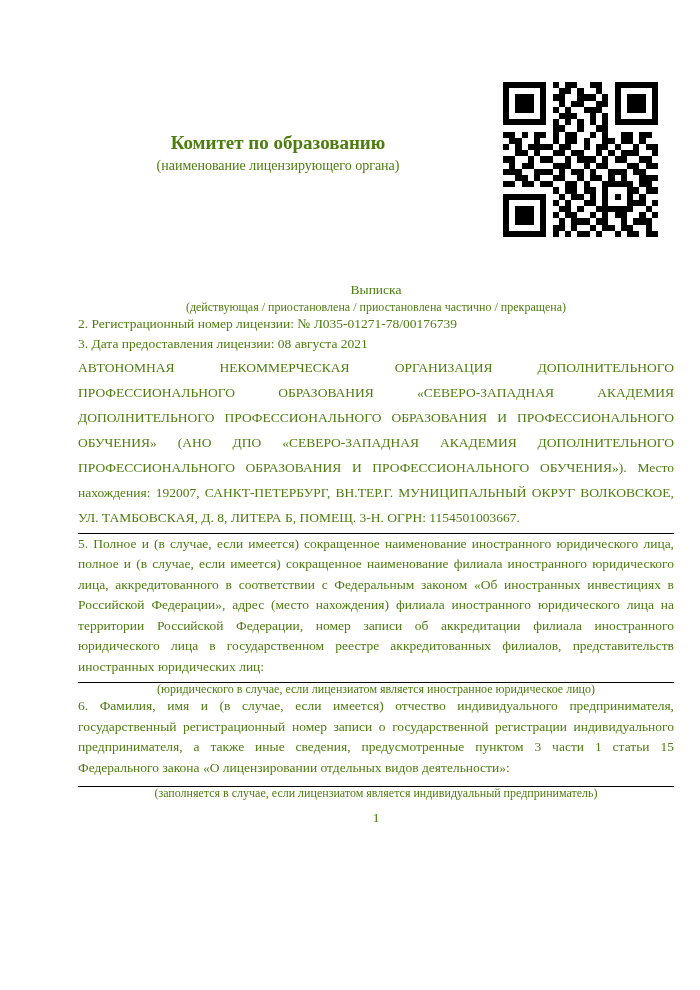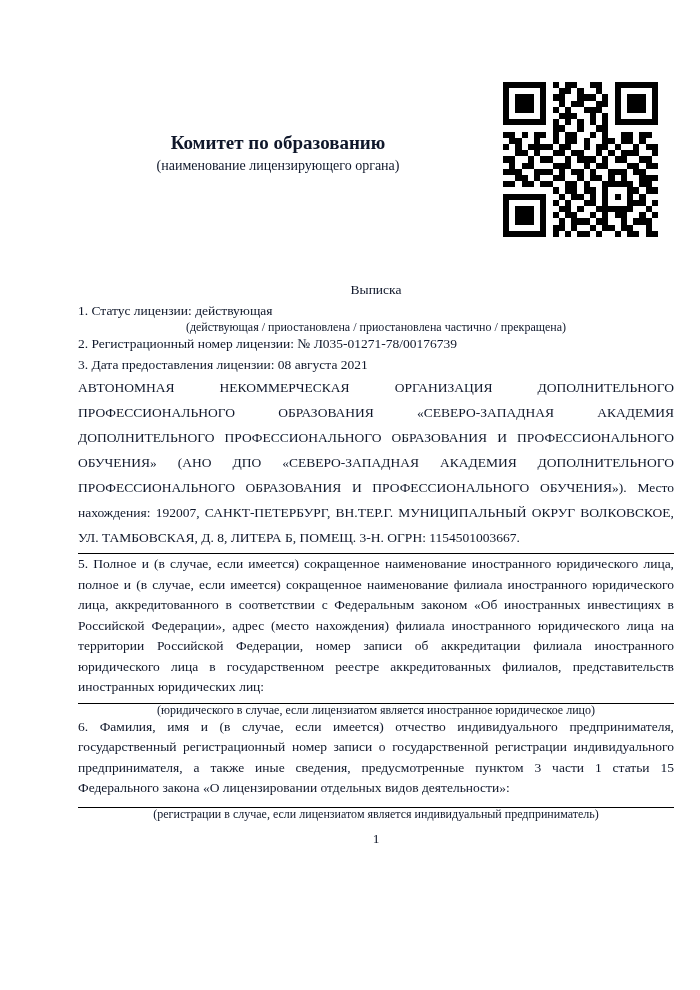--- a/index.html
+++ b/index.html
@@ -1,21 +1,21 @@
 <!DOCTYPE html>
 <html><head>
 <meta charset="utf-8">
 <style>
   html,body { margin:0; padding:0; background:#e8e8e8; }
   .page {
     position:relative;
     width:700px; height:990px;
     margin:0 auto;
     background:#ffffff;
-    color:#0f172a;
+    color:#4d7c0f;
     font-family:"Liberation Serif", serif;
     overflow:hidden;
   }
   .header-left {
     position:absolute; left:63px; top:131px; width:430px;
     text-align:center;
   }
   .organ-name { font-size:19px; font-weight:bold; line-height:23px; }
   .organ-caption { font-size:14px; line-height:13px; margin-top:5px; }
   .qr {
@@ -679,34 +679,33 @@
       <div class="qb"></div>
       <div class="qb"></div>
       <div></div>
       <div class="qb"></div>
       <div class="qb"></div>
     </div>
 
   <div class="body">
     <div class="center">Выписка</div>
 
-    <p class="item mt25">1. Статус лицензии: действующая</p>
     <div class="caption">(действующая / приостановлена / приостановлена частично / прекращена)</div>
 
     <p class="item mt17">2. Регистрационный номер лицензии: № Л035-01271-78/00176739</p>
 
     <p class="item mt12">3. Дата предоставления лицензии: 08 августа 2021</p>
 
     <p class="value">АВТОНОМНАЯ НЕКОММЕРЧЕСКАЯ ОРГАНИЗАЦИЯ ДОПОЛНИТЕЛЬНОГО ПРОФЕССИОНАЛЬНОГО ОБРАЗОВАНИЯ «СЕВЕРО-ЗАПАДНАЯ АКАДЕМИЯ ДОПОЛНИТЕЛЬНОГО ПРОФЕССИОНАЛЬНОГО ОБРАЗОВАНИЯ И ПРОФЕССИОНАЛЬНОГО ОБУЧЕНИЯ» (АНО ДПО «СЕВЕРО-ЗАПАДНАЯ АКАДЕМИЯ ДОПОЛНИТЕЛЬНОГО ПРОФЕССИОНАЛЬНОГО ОБРАЗОВАНИЯ И ПРОФЕССИОНАЛЬНОГО ОБУЧЕНИЯ»). Место нахождения: 192007, САНКТ-ПЕТЕРБУРГ, ВН.ТЕР.Г. МУНИЦИПАЛЬНЫЙ ОКРУГ ВОЛКОВСКОЕ, УЛ. ТАМБОВСКАЯ, Д. 8, ЛИТЕРА Б, ПОМЕЩ. 3-Н. ОГРН: 1154501003667.</p>
     <div class="rule mt3"></div>
 
     <p class="item mt13">5. Полное и (в случае, если имеется) сокращенное наименование иностранного юридического лица, полное и (в случае, если имеется) сокращенное наименование филиала иностранного юридического лица, аккредитованного в соответствии с Федеральным законом «Об иностранных инвестициях в Российской Федерации», адрес (место нахождения) филиала иностранного юридического лица на территории Российской Федерации, номер записи об аккредитации филиала иностранного юридического лица в государственном реестре аккредитованных филиалов, представительств иностранных юридических лиц:</p>
     <div class="rule mt5"></div>
     <div class="caption">(юридического в случае, если лицензиатом является иностранное юридическое лицо)</div>
 
     <p class="item mt13">6. Фамилия, имя и (в случае, если имеется) отчество индивидуального предпринимателя, государственный регистрационный номер записи о государственной регистрации индивидуального предпринимателя, а также иные сведения, предусмотренные пунктом 3 части 1 статьи 15 Федерального закона «О лицензировании отдельных видов деятельности»:</p>
     <div class="rule mt8"></div>
-    <div class="caption">(регистрации в случае, если лицензиатом является индивидуальный предприниматель)</div>
+    <div class="caption">(заполняется в случае, если лицензиатом является индивидуальный предприниматель)</div>
 
     <div class="center mt8">1</div>
   </div>
 
 </div>
 
 </body></html>

